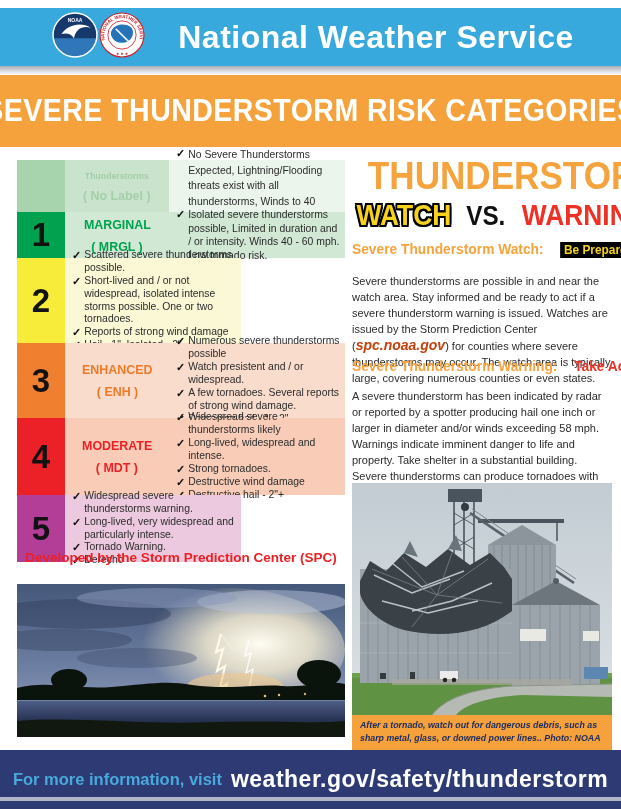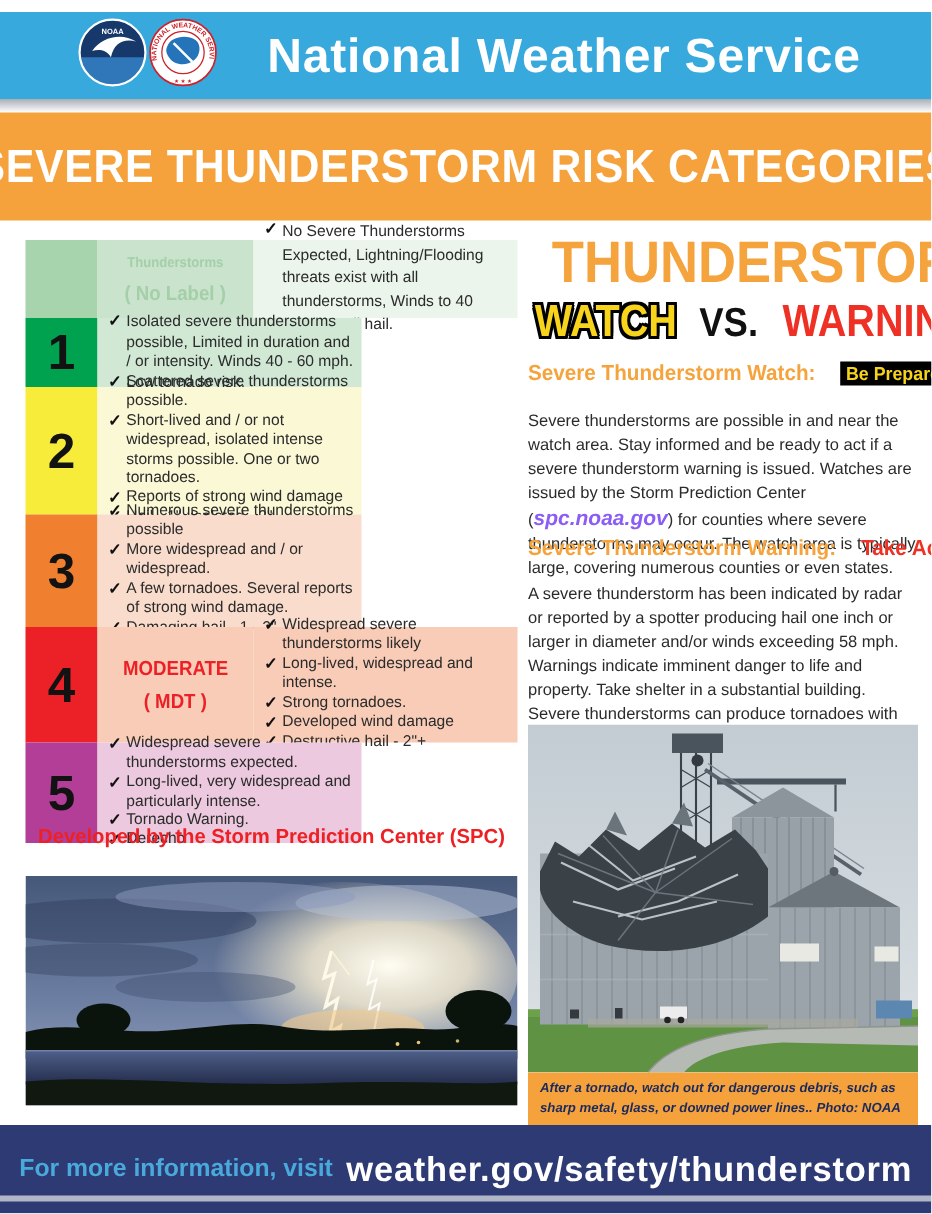--- a/index.html
+++ b/index.html
@@ -62,21 +62,21 @@
   .sec-head{left:352px;width:262px;white-space:nowrap;font-weight:bold;font-size:14.5px;}
   .sec-head .h-orange{color:#f5a33c;display:inline-block;transform:scaleX(0.95);transform-origin:left;}
   .badge-dark{background:#000;color:#f8d31c;font-weight:bold;font-size:12.5px;padding:1px 4px;
               display:inline-block;transform:scaleX(0.95);}
   .h-red{color:#ee3124;display:inline-block;transform:scaleX(0.95);}
   .watch-head{top:241px;}
   .warning-head{top:358px;}
   .para{left:352px;width:262px;font-size:11px;line-height:16px;color:#2b2b2b;}
   .watch-para{top:262px;}
   .warning-para{top:377px;}
-  .spc-link{color:#8b5cf6;font-weight:bold;font-style:italic;font-size:14px;text-align:right;}
+  .spc-link{color:#c2410c;font-weight:bold;font-style:italic;font-size:14px;text-align:right;}
 
   .caption{left:352px;top:715px;width:260px;height:35px;background:#f5a23c;box-sizing:border-box;
            padding:4px 8px;color:#1b2a5e;font-weight:bold;font-style:italic;font-size:8.8px;line-height:12.5px;}
 
   
   .footer{left:0;top:750px;width:621px;height:59px;background:#2d3a74;display:flex;
           align-items:center;justify-content:center;gap:9px;white-space:nowrap;}
   .footer-prefix{color:#49a9db;font-weight:bold;font-size:16.5px;}
   .footer-url{color:#fff;font-weight:bold;font-size:23px;letter-spacing:0.5px;}
   .footer-strip{left:0;top:797px;width:621px;height:4px;background:#c9cdd6;opacity:0.85;}
@@ -131,20 +131,24 @@
             <li>
               <span class="check">✓</span>
               <span>No Severe Thunderstorms Expected, Lightning/Flooding threats exist with all thunderstorms, Winds to 40 mph, Small hail.</span>
             </li>
           </ul>
       </div>
     </div>
 
     <div class="row r1">
       <div class="num" style="background-color: rgb(0, 162, 79);">1</div>
+      <div class="lab" style="background-color: rgb(208, 232, 212);">
+        <span class="lab-name" style="color: rgb(0, 162, 79);">MARGINAL</span>
+        <span class="lab-code" style="color: rgb(0, 162, 79);">( MRGL )</span>
+      </div>
       <div class="desc" style="background-color: rgb(208, 232, 212);">
         <ul>
             <li>
               <span class="check">✓</span>
               <span>Isolated severe thunderstorms possible, Limited in duration and / or intensity. Winds 40 - 60 mph. Low tornado risk.</span>
             </li>
           </ul>
       </div>
     </div>
 
@@ -167,29 +171,33 @@
             <li>
               <span class="check">✓</span>
               <span>Hail - 1", Isolated - 2"</span>
             </li>
           </ul>
       </div>
     </div>
 
     <div class="row r3">
       <div class="num" style="background-color: rgb(240, 128, 47);">3</div>
+      <div class="lab" style="background-color: rgb(249, 220, 203);">
+        <span class="lab-name" style="color: rgb(239, 123, 42);">ENHANCED</span>
+        <span class="lab-code" style="color: rgb(239, 123, 42);">( ENH )</span>
+      </div>
       <div class="desc" style="background-color: rgb(249, 220, 203);">
         <ul>
             <li>
               <span class="check">✓</span>
               <span>Numerous severe thunderstorms possible</span>
             </li>
             <li>
               <span class="check">✓</span>
-              <span>More widespread and / or widespread.</span>
+              <span>Watch presistent and / or widespread.</span>
             </li>
             <li>
               <span class="check">✓</span>
               <span>A few tornadoes. Several reports of strong wind damage.</span>
             </li>
             <li>
               <span class="check">✓</span>
               <span>Damaging hail - 1 - 2"</span>
             </li>
           </ul>
@@ -211,37 +219,37 @@
             <li>
               <span class="check">✓</span>
               <span>Long-lived, widespread and intense.</span>
             </li>
             <li>
               <span class="check">✓</span>
               <span>Strong tornadoes.</span>
             </li>
             <li>
               <span class="check">✓</span>
-              <span>Developed wind damage</span>
+              <span>Destructive wind damage</span>
             </li>
             <li>
               <span class="check">✓</span>
               <span>Destructive hail - 2"+</span>
             </li>
           </ul>
       </div>
     </div>
 
     <div class="row r5">
       <div class="num" style="background-color: rgb(178, 62, 152);">5</div>
       <div class="desc" style="background-color: rgb(236, 201, 222);">
         <ul>
             <li>
               <span class="check">✓</span>
-              <span>Widespread severe thunderstorms expected.</span>
+              <span>Widespread severe thunderstorms warning.</span>
             </li>
             <li>
               <span class="check">✓</span>
               <span>Long-lived, very widespread and particularly intense.</span>
             </li>
             <li>
               <span class="check">✓</span>
               <span>Tornado Warning.</span>
             </li>
             <li>

